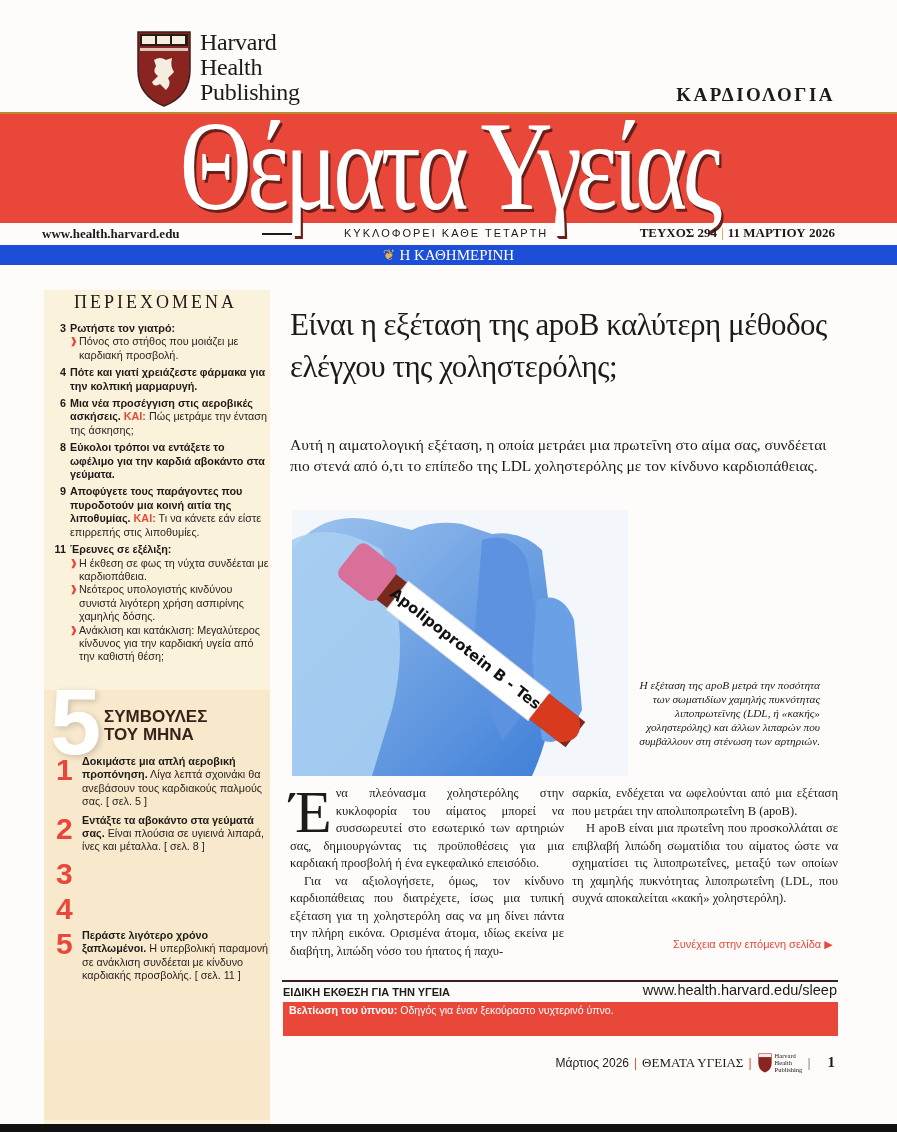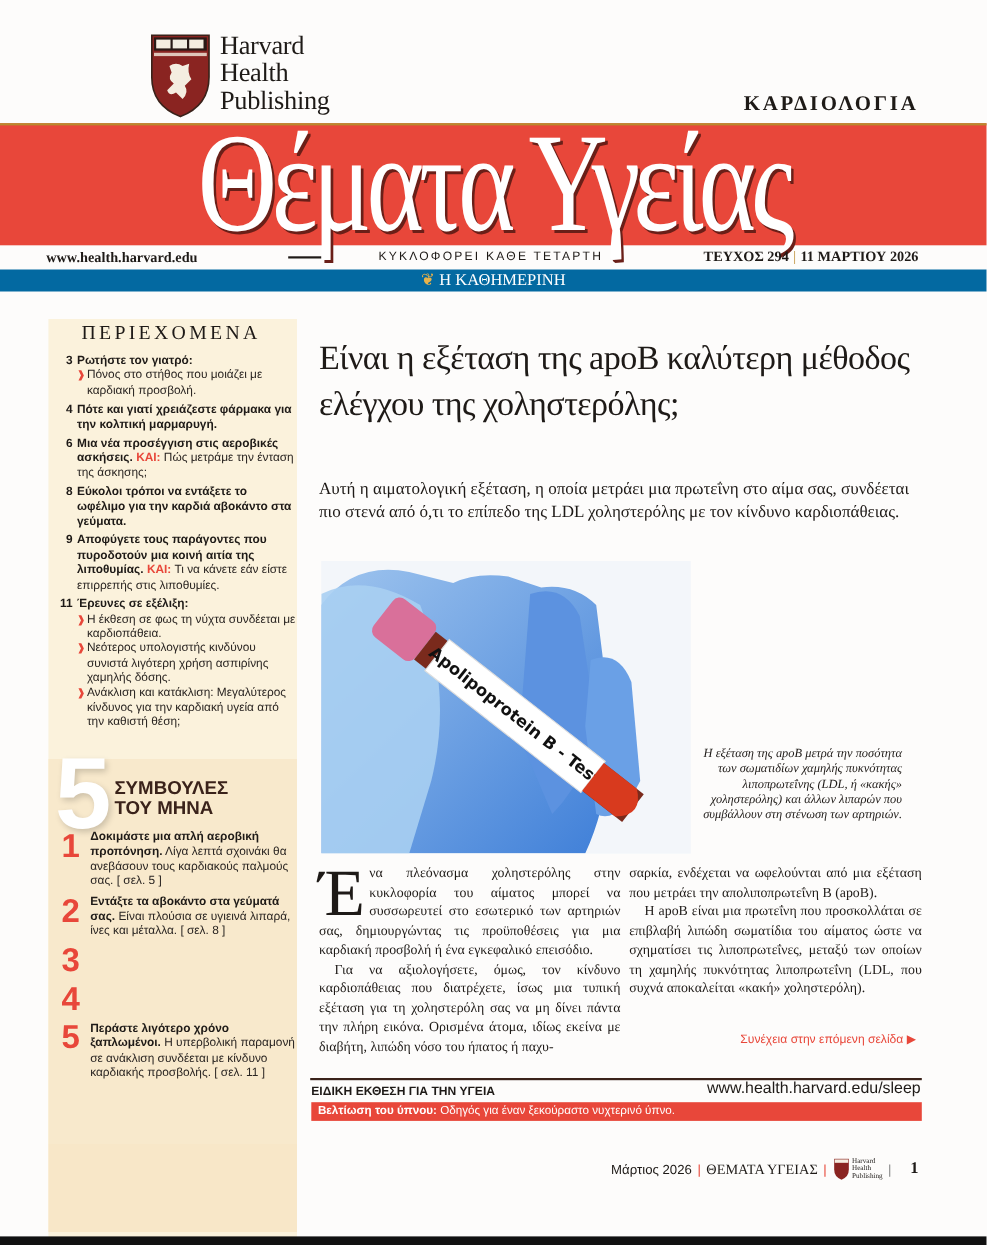--- a/index.html
+++ b/index.html
@@ -16,21 +16,21 @@
 
   .red-band { left: 0; top: 112px; width: 897px; height: 111px; background: #e8473a; border-top: 2px solid #b98a2e; }
   .masthead { left: 0; top: 96px; width: 897px; text-align: center; font-family: "Liberation Serif", serif; font-size: 128px; line-height: 140px; color: #fff; letter-spacing: -6px; transform: scaleX(0.78); transform-origin: 449px 0; text-shadow: 3px 3px 0 #6a1f18; }
 
   .sub-row { left: 0; top: 223px; width: 897px; height: 22px; }
   .url-left { left: 42px; top: 226px; font-family: "Liberation Serif", serif; font-size: 13px; font-weight: bold; }
   .dash { left: 262px; top: 233px; width: 30px; height: 2px; background: #1e1a17; }
   .freq { left: 312px; top: 227px; font-size: 11px; letter-spacing: 2px; padding-left: 32px; }
   .issue { right: 62px; top: 225px; font-family: "Liberation Serif", serif; font-size: 13px; font-weight: bold; }
   .issue .pipe { color: #b98a2e; margin: 0 4px; font-weight: normal; }
-  .dark-band { left: 0; top: 245px; width: 897px; height: 20px; background: #0369a1; color: #fff; text-align: center; font-family: "Liberation Serif", serif; font-size: 15px; line-height: 20px; }
+  .dark-band { left: 0; top: 245px; width: 897px; height: 20px; background: #1d4ed8; color: #fff; text-align: center; font-family: "Liberation Serif", serif; font-size: 15px; line-height: 20px; }
   .dark-band .bird { color: #e8b24a; margin-right: 4px; }
 
   
   .sidebar { left: 44px; top: 290px; width: 226px; height: 842px; background: #fbf2dc; }
   .sidebar-bottom { left: 44px; top: 1040px; width: 226px; height: 80px; background: #f8e7c8; }
   .toc-title { left: 74px; top: 292px; font-family: "Liberation Serif", serif; font-size: 18px; letter-spacing: 3px; }
   .toc { left: 54px; top: 322px; width: 215px; font-size: 10.8px; line-height: 13.4px; }
   .toc-item { margin-bottom: 4px; display: flex; }
   .toc-item .num { width: 16px; font-weight: bold; flex-shrink: 0; text-align: right; padding-right: 4px; }
   .toc-item .body { flex: 1; }
@@ -59,21 +59,21 @@
   .col { font-family: "Liberation Serif", serif; font-size: 12.6px; line-height: 17.5px; text-align: justify; }
   .col1 { left: 290px; top: 785px; width: 274px; }
   .col2 { left: 572px; top: 785px; width: 266px; }
   .dropcap { float: left; font-size: 60px; line-height: 50px; margin: 2px 4px 0 0; font-family: "Liberation Serif", serif; }
   .indent { text-indent: 14px; }
   .continue { left: 650px; top: 938px; font-size: 11px; color: #e8473a; margin-left: 23px; }
 
   .report-rule { left: 282px; top: 980px; width: 556px; height: 2px; background: #3a221a; }
   .report-label { left: 283px; top: 986px; font-size: 11px; font-weight: bold; }
   .report-url { right: 60px; top: 982px; font-size: 14.5px; }
-  .report-bar { left: 283px; top: 1002px; width: 555px; height: 17px; background: #e8473a; color: #fff; font-size: 10.6px; line-height: 17px; padding-left: 6px; }
+  .report-bar { left: 283px; top: 1002px; width: 555px; height: 34px; background: #e8473a; color: #fff; font-size: 10.6px; line-height: 17px; padding-left: 6px; }
 
   .footer { right: 62px; top: 1052px; display: flex; align-items: center; font-size: 12px; }
   .footer .sep { color: #e8473a; margin: 0 5px; }
   .footer .mag { font-family: "Liberation Serif", serif; font-size: 13px; }
   .mini-logo { display: flex; align-items: center; }
   .mini-logo .mt { font-family: "Liberation Serif", serif; font-size: 6.5px; line-height: 7px; margin-left: 2px; }
   .page-num { font-family: "Liberation Serif", serif; font-weight: bold; font-size: 15px; margin-left: 12px; }
 
   .bottom-edge { left: 0; top: 1124px; width: 897px; height: 8px; background: #111; }
 </style>

